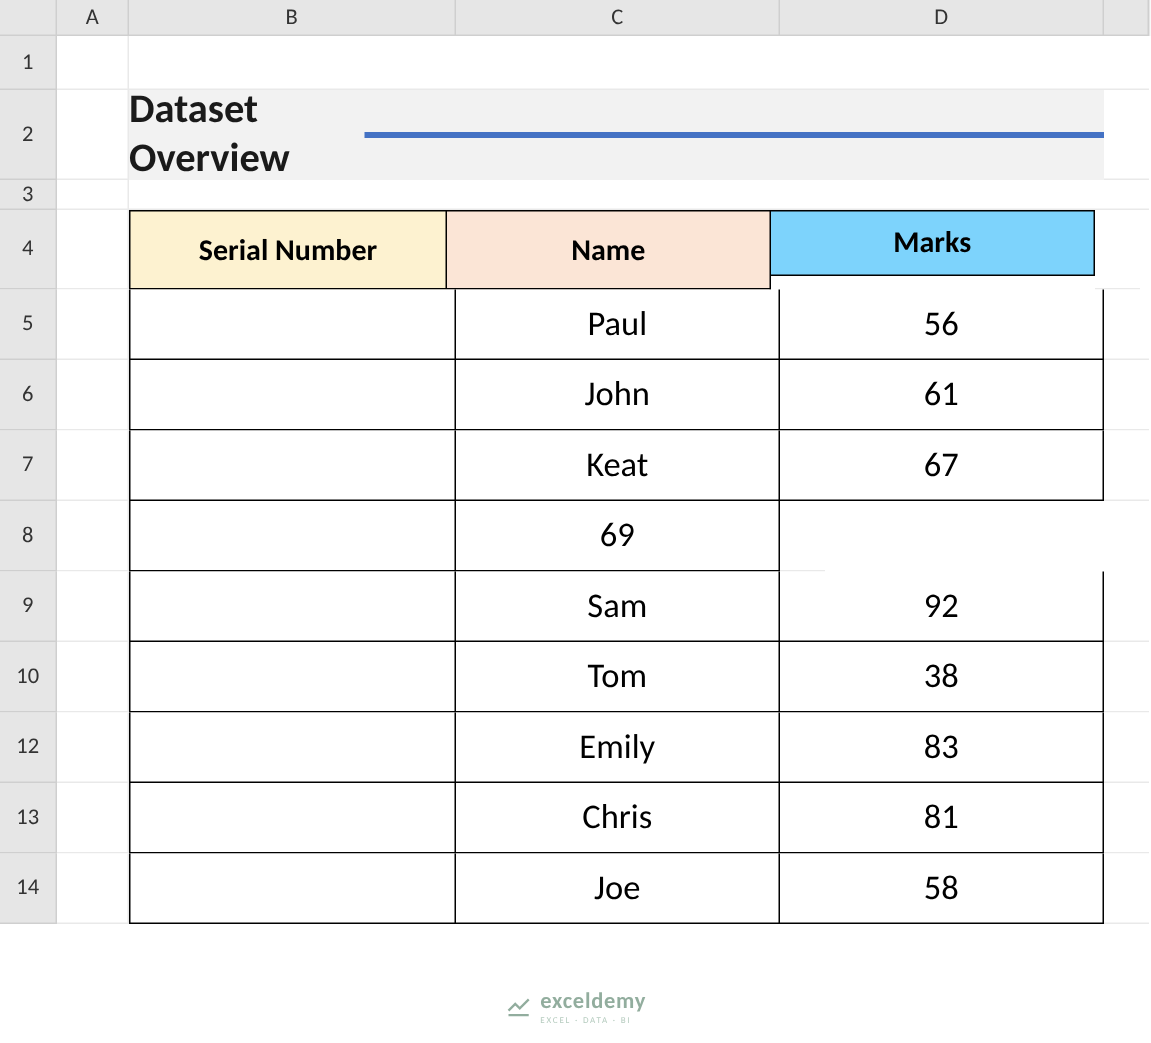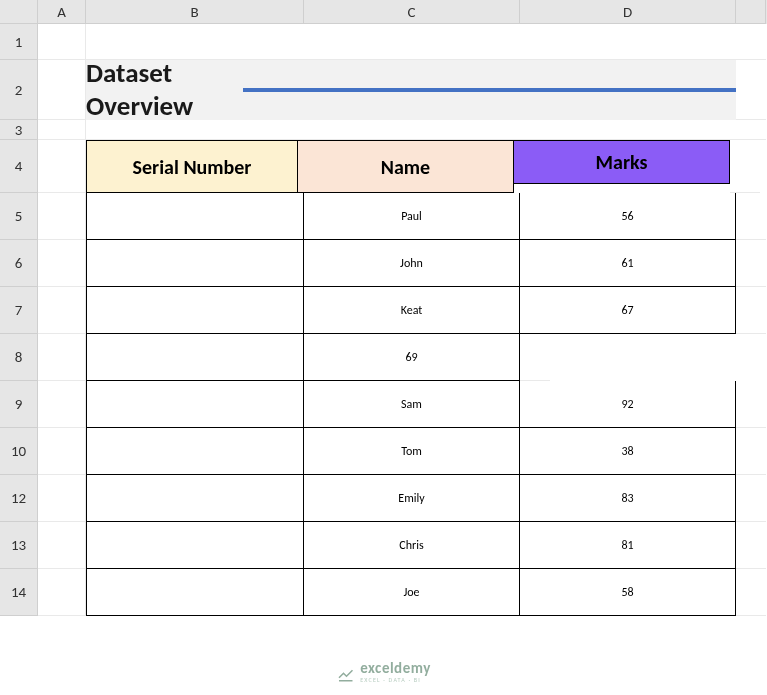--- a/index.html
+++ b/index.html
@@ -52,36 +52,36 @@
       width: 628px; height: 4px; background: #4472c4;
     }
 
     .th {
       display: flex; align-items: center; justify-content: center;
       font-size: 20px; font-weight: bold; color: #000;
       border: 1px solid #000;
     }
     .th-b { background: #fdf2d0; width: 212px; height: 53px; }
     .th-c { background: #fbe5d6; width: 216px; height: 53px; border-left: none; }
-    .th-d { background: #8b5cf6; width: 216px; height: 44px; border-left: none; }
+    .th-d { background: #7dd3fc; width: 216px; height: 44px; border-left: none; }
 
     .td {
       display: flex; align-items: center; justify-content: center;
-      font-size: 12px; color: #000; background: #fff;
+      font-size: 23px; color: #000; background: #fff;
       border-left: 1px solid #000; border-right: 1px solid #000; border-bottom: 1px solid #000;
     }
     .td-b { width: 218px; height: 47px; }
     .td-c { width: 216px; height: 47px; border-left: none; }
     .td-d { width: 216px; height: 47px; border-left: none; }
 
     .watermark {
       position: absolute;
       bottom: 12px; left: 50%;
       transform: translateX(-50%);
-      display: flex; align-items: flex-end; gap: 6px;
+      display: flex; align-items: flex-start; gap: 6px;
       opacity: 0.55;
     }
     .wm-icon {
       width: 18px; height: 18px;
       display: flex; align-items: center; justify-content: center;
     }
     .wm-icon svg { width: 18px; height: 18px; }
     .wm-text { display: flex; flex-direction: column; line-height: 1; }
     .wm-main { font-size: 15px; color: #3a6b4f; font-weight: 600; letter-spacing: .5px; }
     .wm-sub { font-size: 6px; color: #7aa28b; letter-spacing: 1.2px; margin-top: 1px; }

